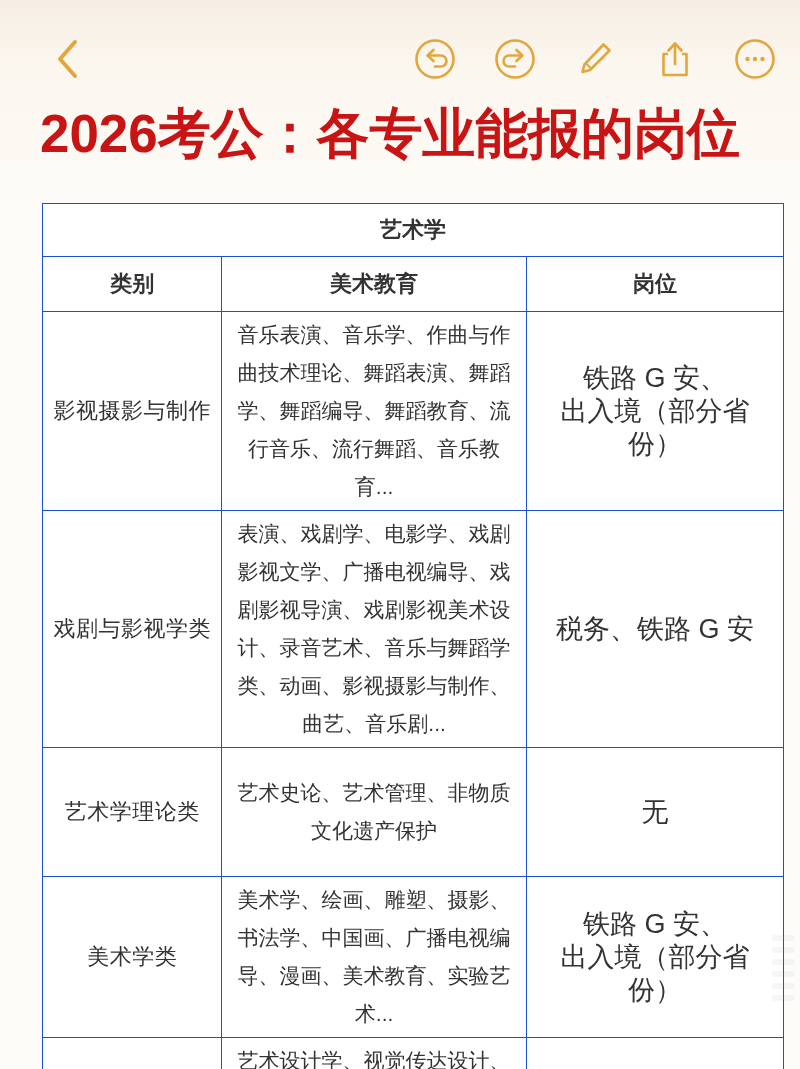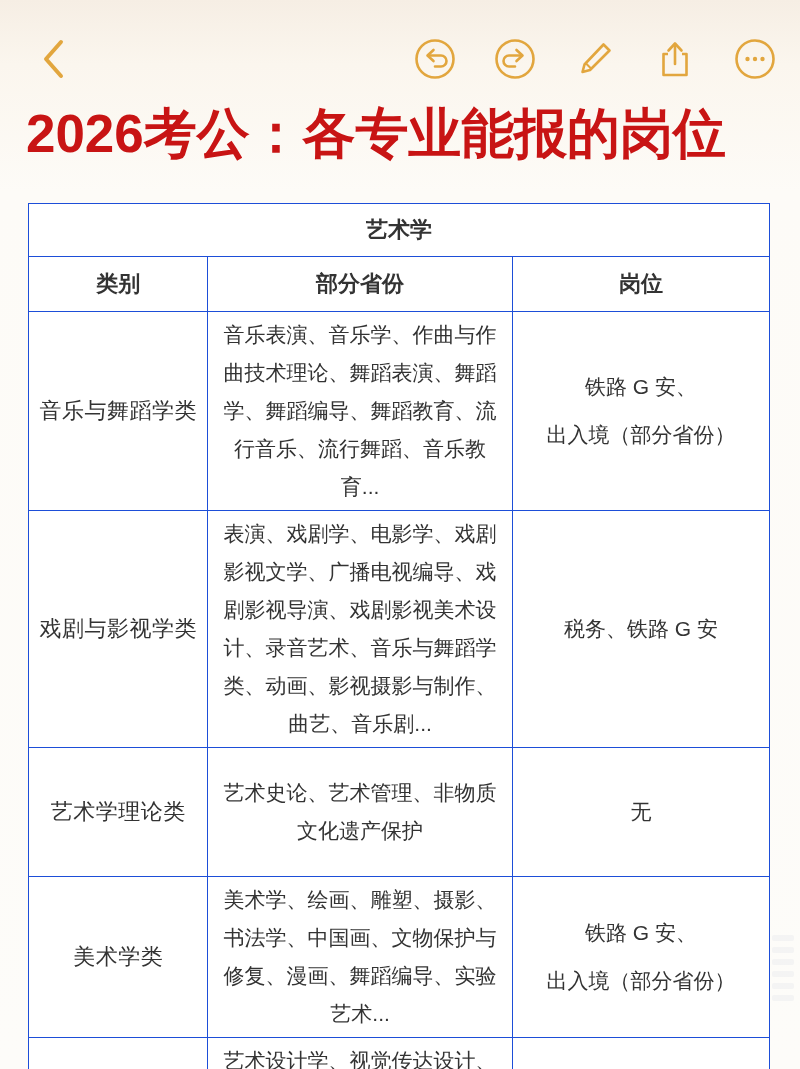--- a/index.html
+++ b/index.html
@@ -3,21 +3,21 @@
 <meta charset="utf-8">
 <style>
   html,body{margin:0;padding:0;}
   body{
     width:800px;height:1069px;
     font-family:"Liberation Sans",sans-serif;
     background:linear-gradient(180deg,#f6eee4 0%,#fbf6ee 6%,#fdfbf7 18%,#fdfcf9 100%);
     position:relative;overflow:hidden;
     -webkit-font-smoothing:antialiased;
   }
-  .page{position:absolute;inset:0;}
+  .page{position:absolute;inset:0;margin-left:14px;}
 
   
   .toolbar{
     position:absolute;top:30px;left:30px;right:22px;height:60px;
     display:flex;align-items:center;
   }
   .toolbar .spacer{flex:1;}
   .icon-btn{
     width:46px;height:46px;display:flex;align-items:center;justify-content:center;
     background:none;border:none;padding:0;cursor:pointer;
@@ -56,21 +56,21 @@
   tr.head-row{height:55px;}
   tr.r0{height:153px;}
   tr.r1{height:174px;}
   tr.r2{height:129px;}
   tr.r3{height:130px;}
   tr.r4{height:161px;}
   .group-cell{font-size:22px;font-weight:700;color:#2f2f2f;}
   .col-head{font-size:22px;font-weight:700;color:#2f2f2f;}
   td.cat{font-size:22px;color:#2e2e2e;letter-spacing:.5px;}
   td.majors{font-size:21px;line-height:38px;color:#2e2e2e;padding:6px 6px;}
-  td.pos{font-size:21px;line-height:48px;color:#2e2e2e;white-space:pre-line;}
+  td.pos{font-size:27px;line-height:33px;color:#2e2e2e;white-space:pre-line;}
 
   
   .watermark{
     position:absolute;right:6px;top:935px;width:22px;height:110px;
     opacity:.07;display:flex;flex-direction:column;gap:6px;
   }
   .watermark i{display:block;height:6px;background:#8a93b8;border-radius:2px;}
 </style>
 </head>
 <body>
@@ -145,42 +145,42 @@
           <col class="c1">
           <col class="c2">
           <col class="c3">
         </colgroup>
       <tbody>
           <tr class="group-row">
         <td class="group-cell" colspan="3">艺术学</td>
       </tr>
       <tr class="head-row">
         <td class="col-head">类别</td>
-        <td class="col-head">部分省份</td>
+        <td class="col-head">美术教育</td>
         <td class="col-head">岗位</td>
       </tr>
       <tr class="r0">
-        <td class="cat">音乐与舞蹈学类</td>
+        <td class="cat">影视摄影与制作</td>
         <td class="majors">音乐表演、音乐学、作曲与作曲技术理论、舞蹈表演、舞蹈学、舞蹈编导、舞蹈教育、流行音乐、流行舞蹈、音乐教育...</td>
         <td class="pos">铁路 G 安、
 出入境（部分省份）</td>
       </tr>
       <tr class="r1">
         <td class="cat">戏剧与影视学类</td>
         <td class="majors">表演、戏剧学、电影学、戏剧影视文学、广播电视编导、戏剧影视导演、戏剧影视美术设计、录音艺术、音乐与舞蹈学类、动画、影视摄影与制作、曲艺、音乐剧...</td>
         <td class="pos">税务、铁路 G 安</td>
       </tr>
       <tr class="r2">
         <td class="cat">艺术学理论类</td>
         <td class="majors">艺术史论、艺术管理、非物质文化遗产保护</td>
         <td class="pos">无</td>
       </tr>
       <tr class="r3">
         <td class="cat">美术学类</td>
-        <td class="majors">美术学、绘画、雕塑、摄影、书法学、中国画、文物保护与修复、漫画、舞蹈编导、实验艺术...</td>
+        <td class="majors">美术学、绘画、雕塑、摄影、书法学、中国画、广播电视编导、漫画、美术教育、实验艺术...</td>
         <td class="pos">铁路 G 安、
 出入境（部分省份）</td>
       </tr>
       <tr class="r4">
         <td class="cat">设计学类</td>
         <td class="majors">艺术设计学、视觉传达设计、环境设计、产品设计、服装与服饰设计、工艺美术、数字媒体艺术、新媒体艺术、陶瓷艺术设计...</td>
         <td class="pos">铁路 G 安</td>
       </tr>
     </tbody>
       </table>

